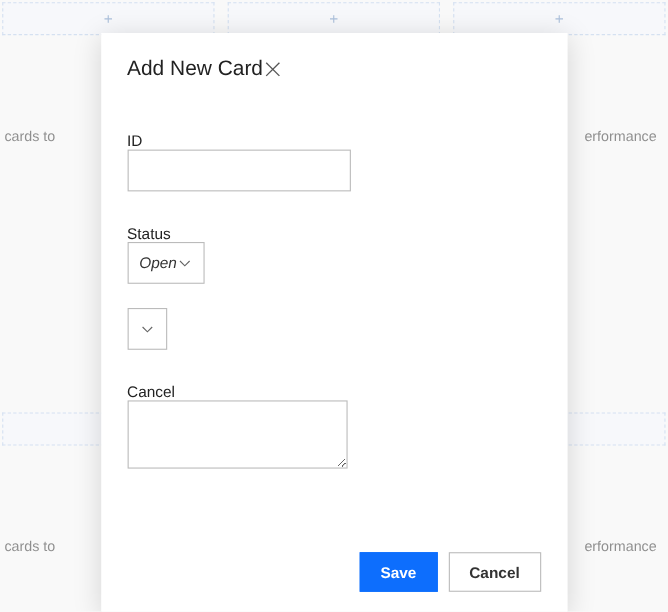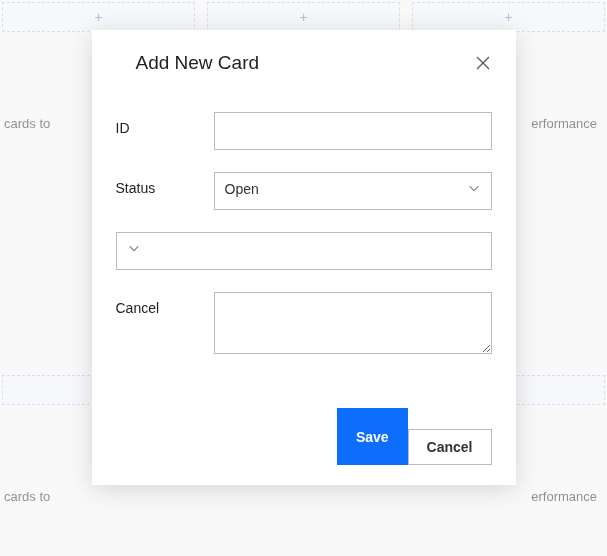--- a/index.html
+++ b/index.html
@@ -65,23 +65,22 @@
       background: #fff;
       box-shadow: 0 4px 24px rgba(0,0,0,0.15);
       margin-top: 30px;
       padding: 22px 24px 20px 24px;
       display: flex;
       flex-direction: column;
     }
     .dialog-header {
       display: flex;
       align-items: center;
-      justify-content: space-between;
+      justify-content: flex-start;
       margin-bottom: 38px;
-      margin-left: 20px;
     }
     .dialog-title {
       font-size: 19px;
       font-weight: 400;
       color: #222;
     }
     .close-btn {
       width: 18px;
       height: 18px;
       cursor: pointer;
@@ -90,20 +89,21 @@
       border: none;
       padding: 0;
       display: flex;
       align-items: center;
       justify-content: center;
     }
     .form-row {
       display: flex;
       align-items: flex-start;
       margin-bottom: 22px;
+      flex-direction: column;
     }
     .form-label {
       width: 98px;
       font-size: 14px;
       color: #222;
       padding-top: 8px;
     }
     .form-control {
       flex: 1;
     }
@@ -116,40 +116,43 @@
       background: #fff;
       color: #333;
     }
     .text-input {
       height: 38px;
     }
     .select {
       height: 38px;
       position: relative;
       display: flex;
-      align-items: flex-start;
+      align-items: center;
       justify-content: space-between;
       cursor: pointer;
+      font-style: italic;
     }
     .select-value {
       color: #333;
     }
     .chevron {
       width: 14px;
       height: 14px;
       color: #666;
     }
     .textarea {
       height: 62px;
       resize: both;
     }
     .dialog-footer {
       display: flex;
       justify-content: flex-end;
+      gap: 10px;
       margin-top: 28px;
+      align-items: flex-end;
     }
     .btn {
       font-size: 14px;
       font-weight: 600;
       padding: 9px 18px;
       border: 1px solid transparent;
       cursor: pointer;
       font-family: inherit;
     }
     .btn-primary {

